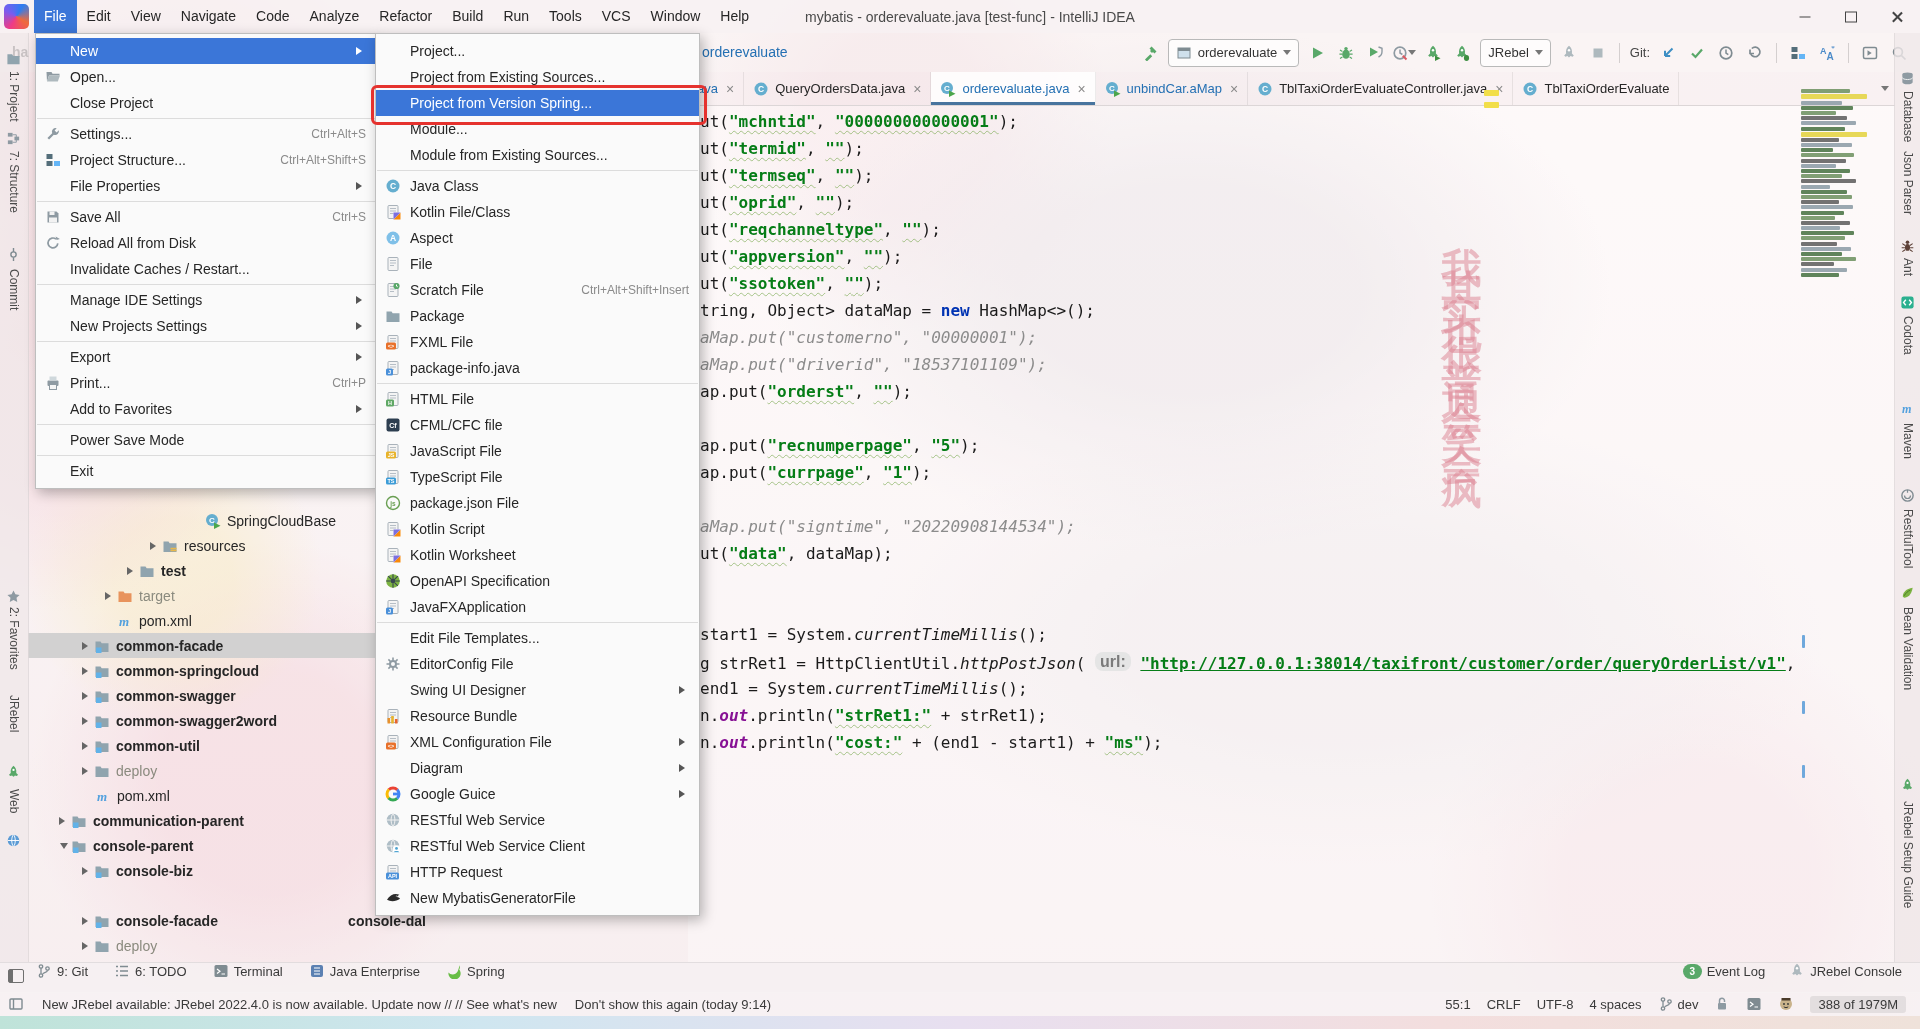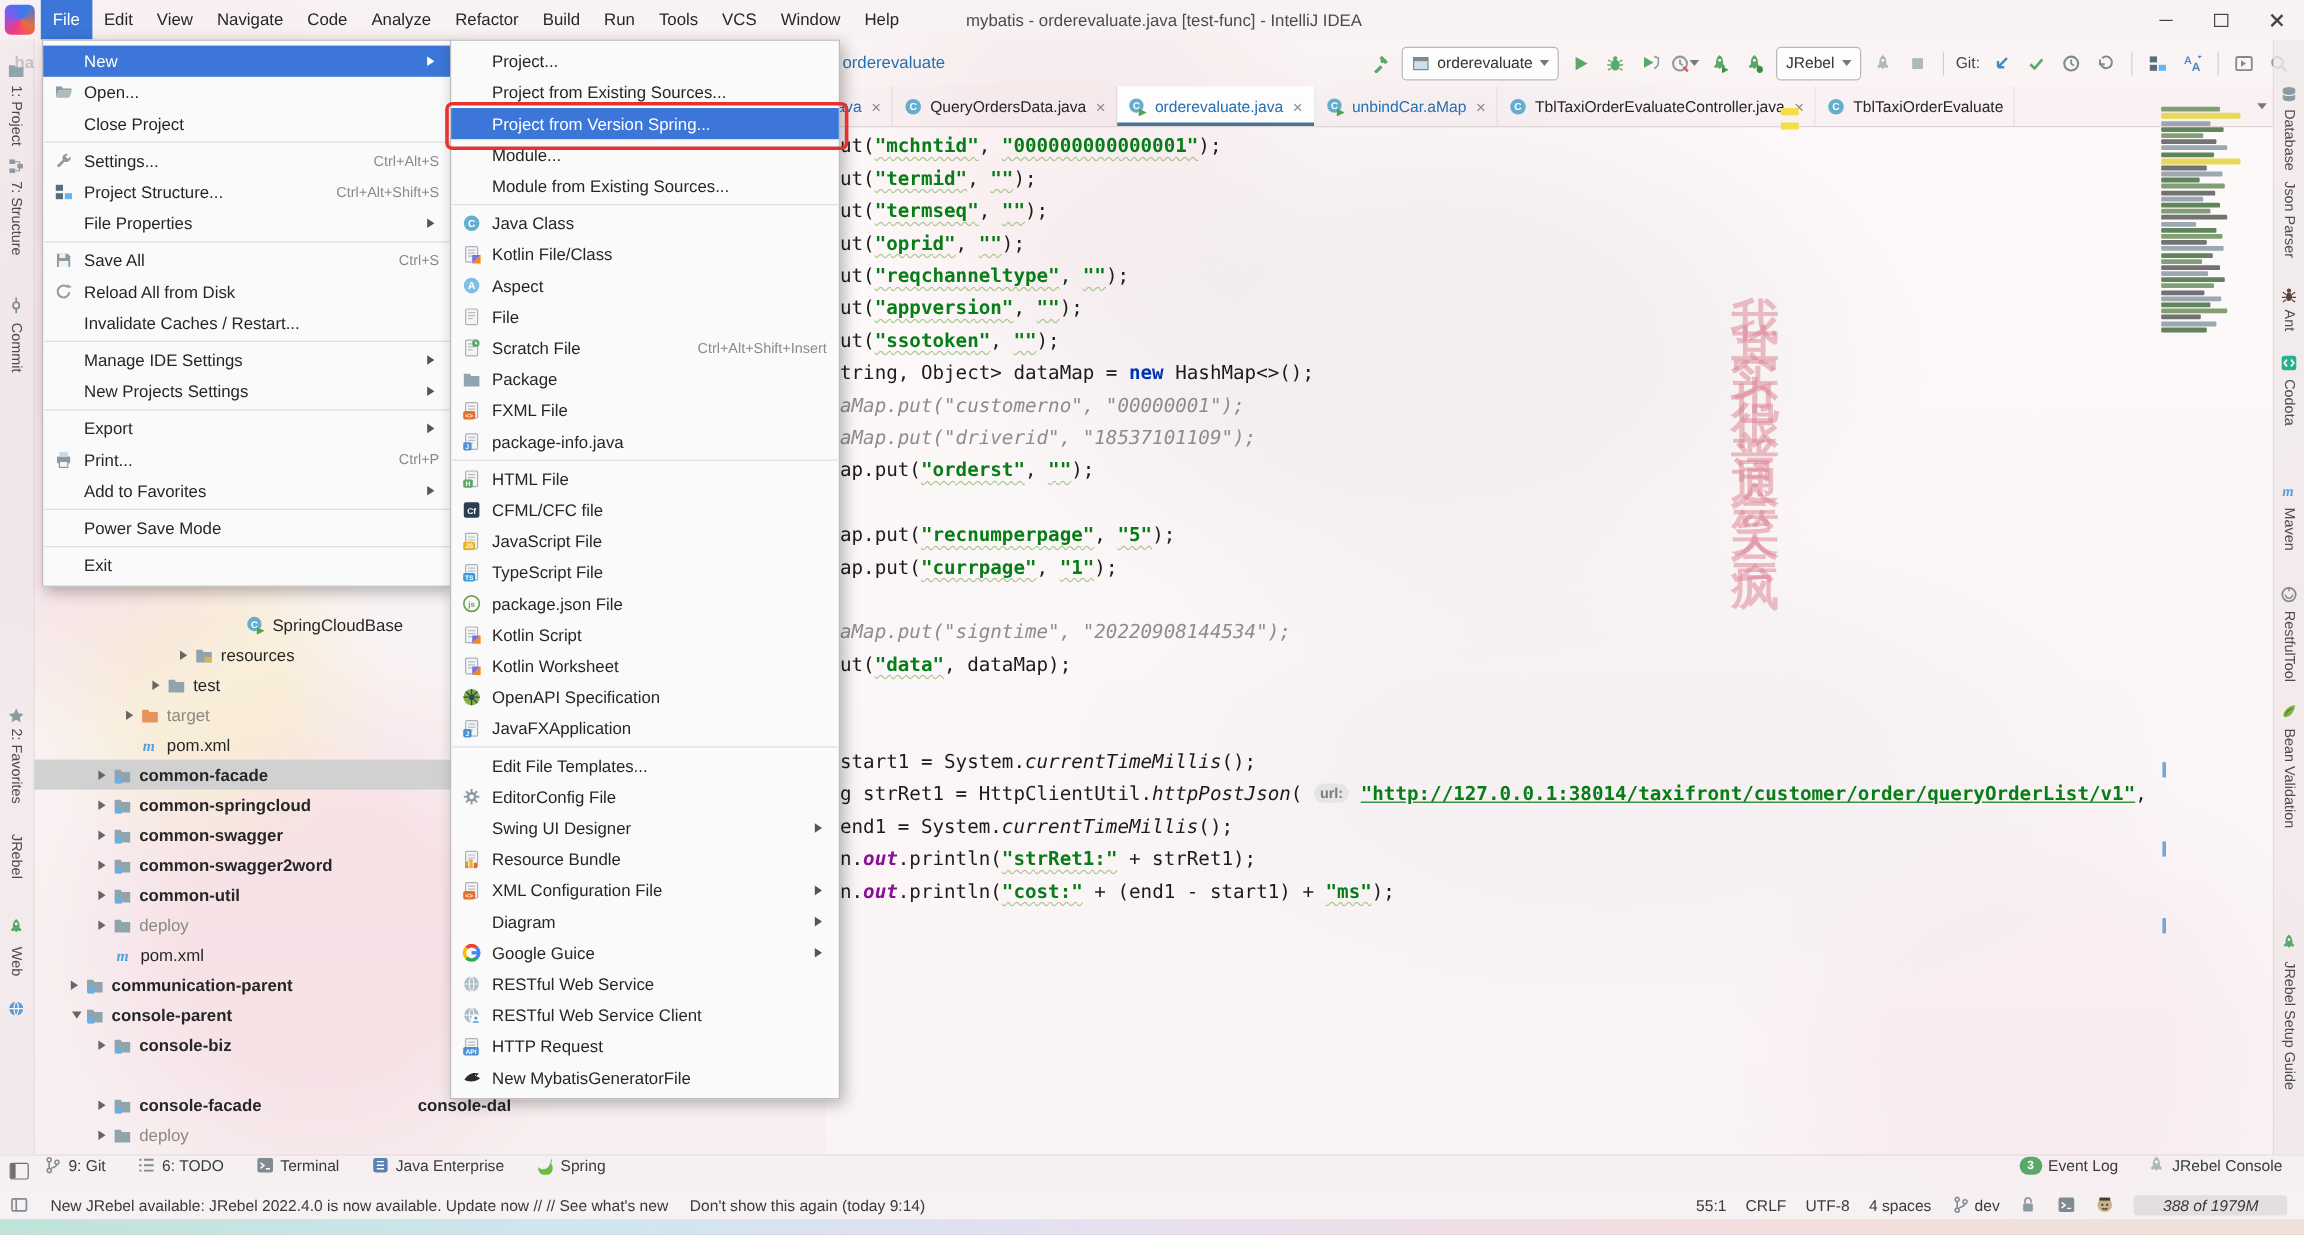--- a/index.html
+++ b/index.html
@@ -58,21 +58,21 @@
   .editor{position:absolute;left:688px;top:105px;right:25px;bottom:67px;background:rgba(255,255,255,.42);}
   #code{position:absolute;left:12px;top:3px;}
   .cl{height:27px;line-height:27px;white-space:pre;font-family:"DejaVu Sans Mono",monospace;font-size:16px;color:#1b1b1b;}
   .pl{}
   .str{color:#067D17;font-weight:600;text-decoration:underline;text-decoration-style:wavy;
        text-decoration-color:rgba(104,159,56,.55);text-decoration-thickness:1px;text-underline-offset:3px;}
   .kw{color:#0033B3;font-weight:700;}
   .cmt{color:#8C8C8C;font-style:italic;}
   .mth{font-style:italic;}
   .fld{color:#871094;font-style:italic;font-weight:600;}
-  .hint{font-family:"Liberation Sans",sans-serif;font-size:12px;font-weight:700;background:#E5E5E5;color:#7a7a7a;
+  .hint{font-family:"Liberation Sans",sans-serif;font-size:16px;font-weight:700;background:#E5E5E5;color:#7a7a7a;
         border-radius:8px;padding:1px 5px;vertical-align:2px;}
   .url{color:#067D17;font-weight:600;text-decoration:underline;}
   .watermark{position:absolute;left:748px;top:110px;writing-mode:vertical-rl;font-size:40px;line-height:52px;
     letter-spacing:22px;color:rgba(219,128,143,.5);font-weight:700;}
   .minimap{position:absolute;right:30px;top:-17px;width:66px;}
   .mrow{height:4px;margin:1.2px 3px 0 2px;border-radius:1px;opacity:.85;}
   .mrow.yellow{height:5px;width:100% !important;background:#E6D64F !important;opacity:.95;}
   .ymark{position:absolute;background:#F2DE49;width:15px;height:6px;border-radius:1px;}
   .bmark{position:absolute;background:#6FA8DC;width:3px;height:13px;border-radius:1px;}
   
@@ -117,21 +117,21 @@
   .bb-left{display:flex;align-items:center;gap:26px;padding-left:36px;}
   .bb-right{margin-left:auto;display:flex;align-items:center;gap:24px;padding-right:18px;}
   .bb-item{display:flex;align-items:center;gap:5px;}
   .badge{display:inline-block;min-width:15px;height:15px;border-radius:8px;background:#59A869;color:#fff;
     font-size:10px;font-weight:700;text-align:center;line-height:15px;padding:0 2px;}
   .statusbar{position:absolute;left:0;top:992px;width:1920px;height:24px;display:flex;align-items:center;
     background:rgba(247,242,243,.9);font-size:13px;color:#3a3a3a;}
   .sb-left{display:flex;align-items:center;gap:18px;padding-left:8px;}
   .sb-right{margin-left:auto;display:flex;align-items:center;gap:16px;padding-right:14px;}
   .sb-item{display:flex;align-items:center;gap:4px;white-space:nowrap;}
-  .mem{background:rgba(0,0,0,.08);border-radius:3px;padding:1px 24px;font-style:italic;}
+  .mem{background:rgba(0,0,0,.08);border-radius:3px;padding:1px 8px;}
   .bottomstrip{position:absolute;left:0;top:1016px;width:1920px;height:13px;
     background:linear-gradient(90deg,#bfe3d9,#cfe6f0,#e8dff0,#f3dede,#efe2da);}
   .corner-icon{position:absolute;left:8px;top:969px;width:14px;height:12px;border:1.6px solid #6f6f6f;border-radius:2px;}
   .corner-icon:before{content:"";position:absolute;left:0;top:0;width:4px;height:100%;background:#6f6f6f;}
 </style>
 </head>
 <body>
 
 <div id="window">
 
@@ -479,21 +479,21 @@
           <span class="tar-r"></span>
         </span>
         <span class="ic">
           <svg width="16" height="16" viewBox="0 0 16 16" xmlns="http://www.w3.org/2000/svg">
             <path d="M1.5 3.5h5l1.2 1.8H14.5v8.7h-13z" fill="#90A4AE"></path>
             <path d="M8.5 10.5h6M8.5 12.5h6" stroke="#E8B84B" stroke-width="1.6"></path>
           </svg>
         </span>
         <span class="tl">resources</span>
       </div>
-      <div class="trow" style="top: 486px; padding-left: 97px;">
+      <div class="trow" style="top: 486px; padding-left: 97px; font-weight: bold;">
         <span class="sp">
           <span class="tar-r"></span>
         </span>
         <span class="ic">
           <svg width="16" height="16" viewBox="0 0 16 16" xmlns="http://www.w3.org/2000/svg">
             <path d="M1.5 3.5h5l1.2 1.8H14.5v8.7h-13z" fill="#90A4AE"></path>
           </svg>
         </span>
         <span class="tl">test</span>
       </div>

